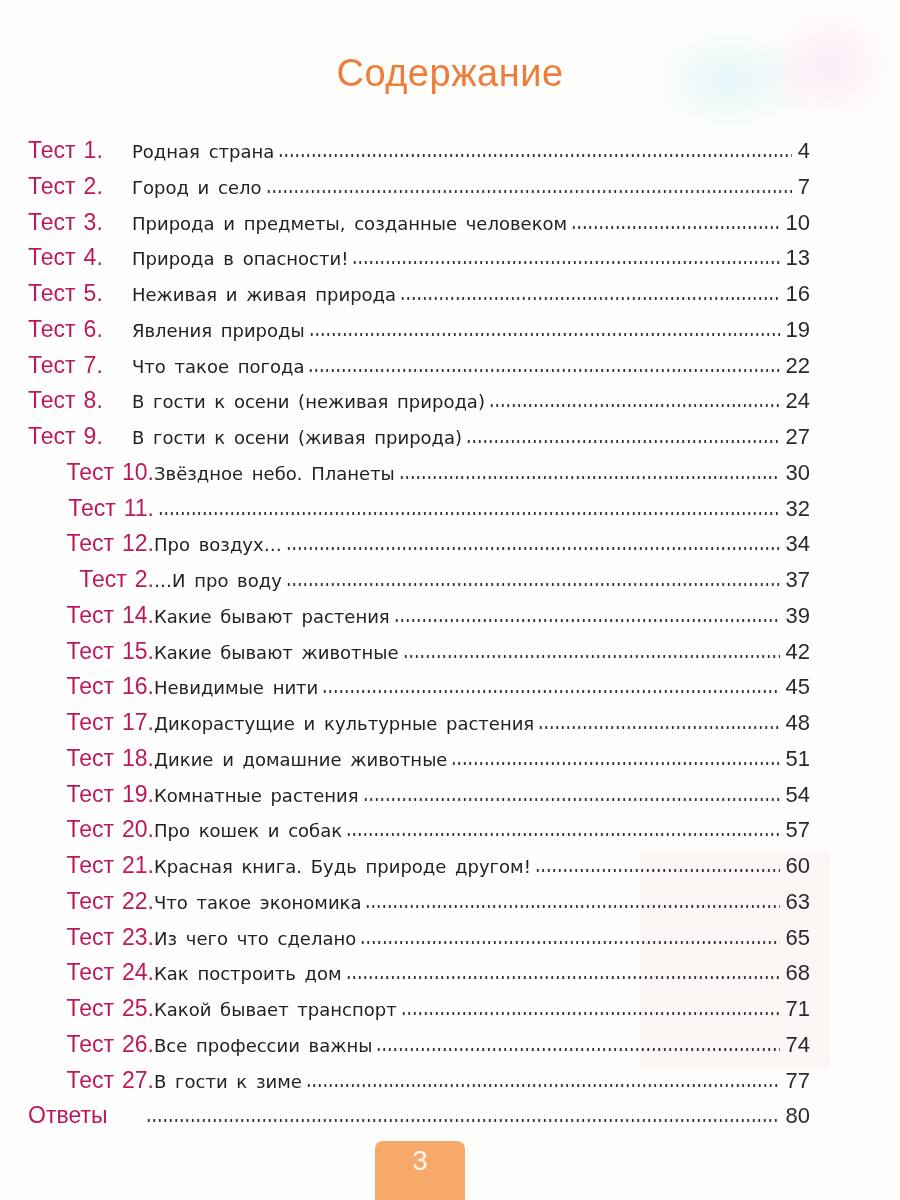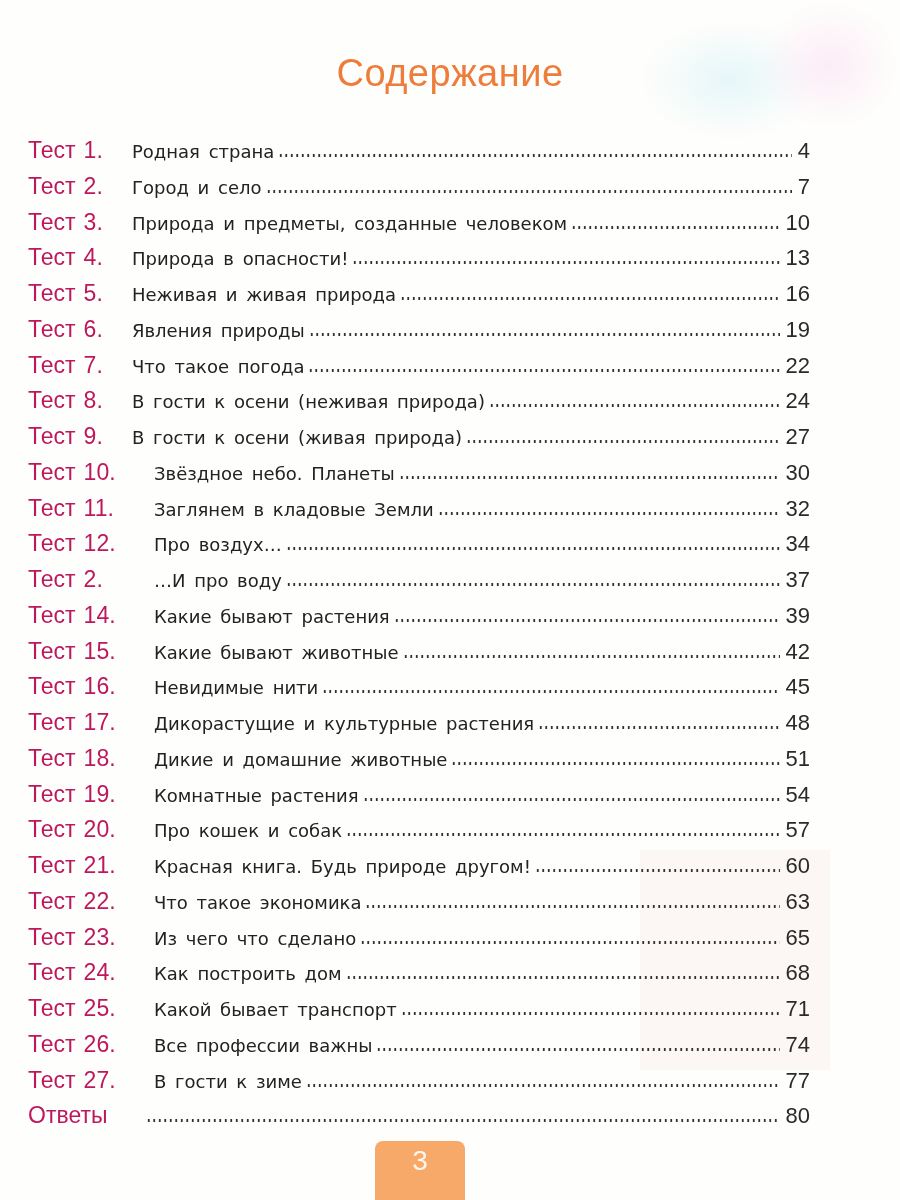--- a/index.html
+++ b/index.html
@@ -39,21 +39,21 @@
     height: 35.75px; line-height: 35.75px;
     white-space: nowrap;
   }
   .label {
     font-family: "Liberation Sans", sans-serif;
     font-size: 23px; color: #be185d;
     flex: 0 0 auto;
   }
   .label .num { margin-left: 8px; }
   .row.single .label { width: 104px; }
-  .row.double .label { width: 126px; }
+  .row.double .label { width: 126px; text-align: right; }
   .row.answers .label { width: 114px; }
   .name {
     font-size: 18px; color: #222;
     word-spacing: 3px;
     flex: 0 0 auto;
   }
   .leader {
     flex: 1 1 auto;
     margin: 0 6px 0 4px;
     height: 3px;
@@ -144,21 +144,20 @@
       <span class="page">27</span>
     </div>
     <div class="row double">
       <span class="label"><span>Тест</span><span class="num">10.</span></span>
       <span class="name">Звёздное небо. Планеты</span>
       <span class="leader"></span>
       <span class="page">30</span>
     </div>
     <div class="row double">
       <span class="label"><span>Тест</span><span class="num">11.</span></span>
-      <span class="name">Заглянем в кладовые Земли</span>
       <span class="leader"></span>
       <span class="page">32</span>
     </div>
     <div class="row double">
       <span class="label"><span>Тест</span><span class="num">12.</span></span>
       <span class="name">Про воздух…</span>
       <span class="leader"></span>
       <span class="page">34</span>
     </div>
     <div class="row double">

